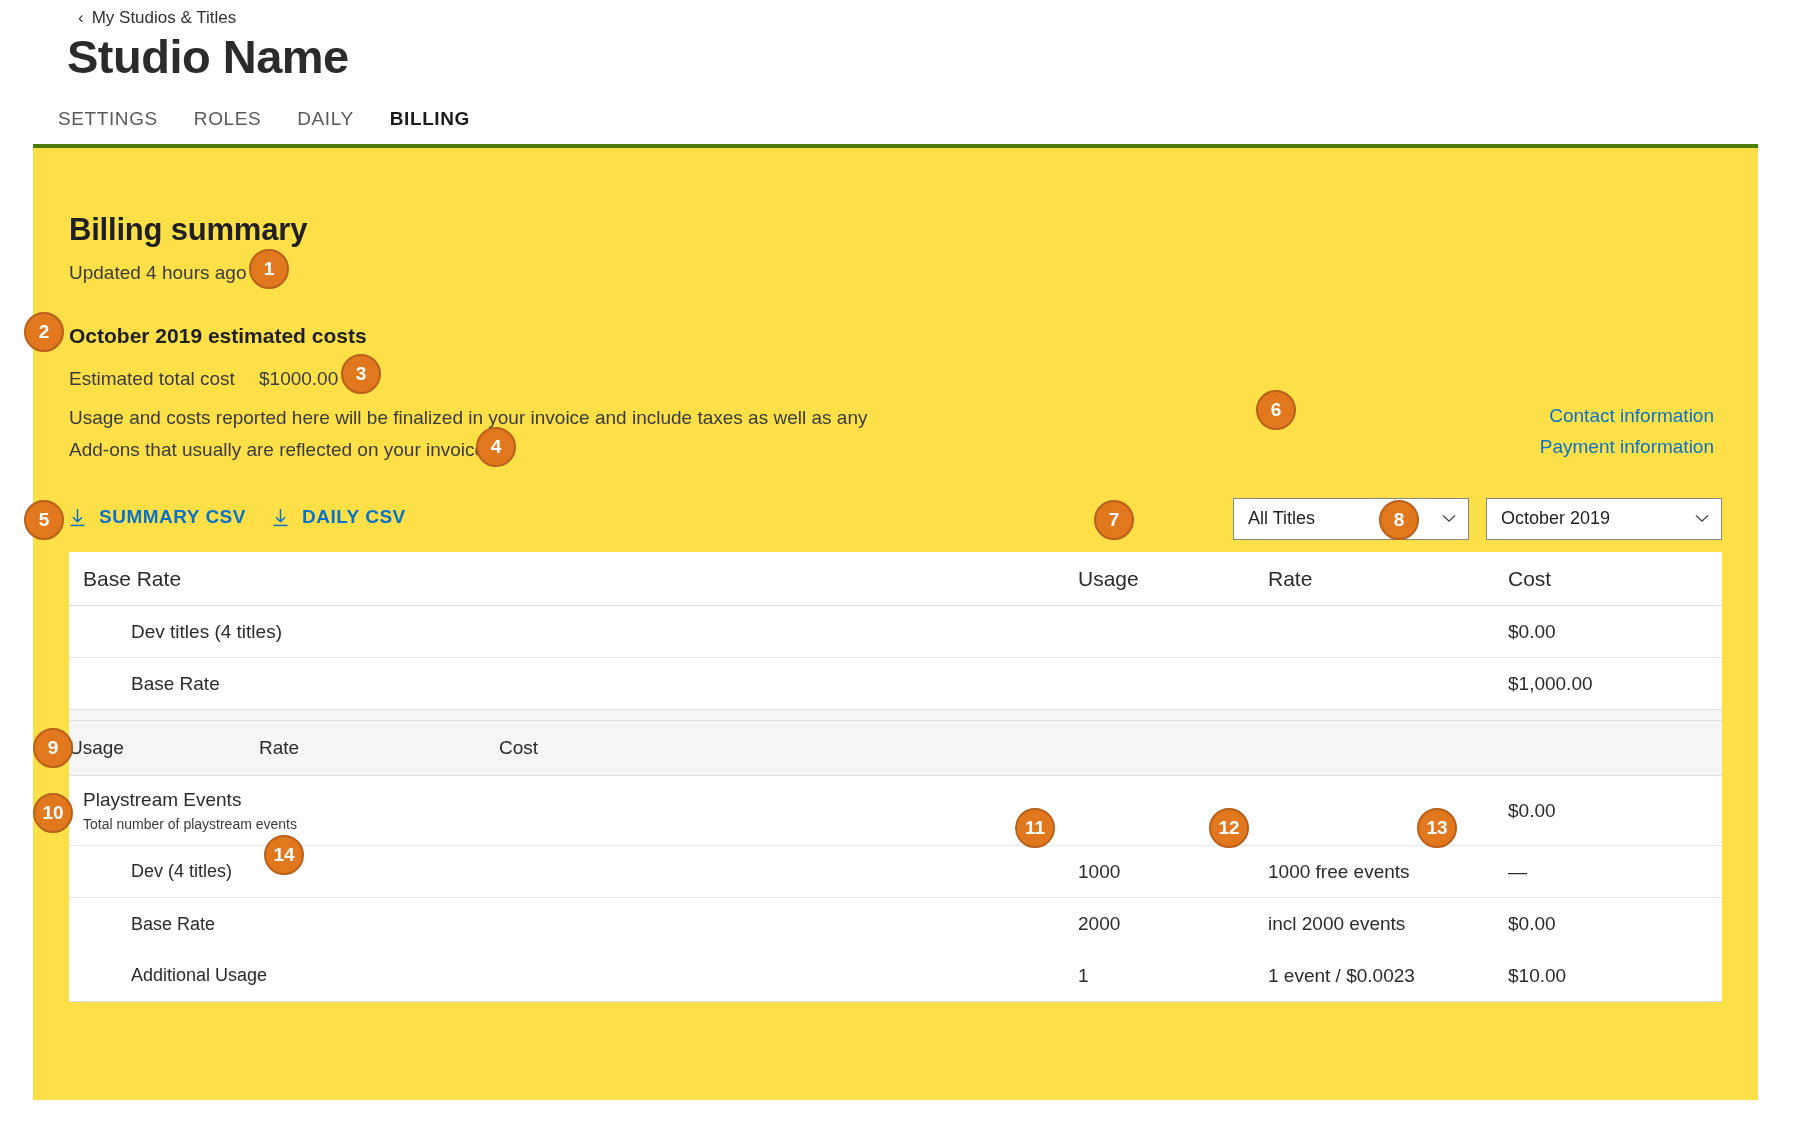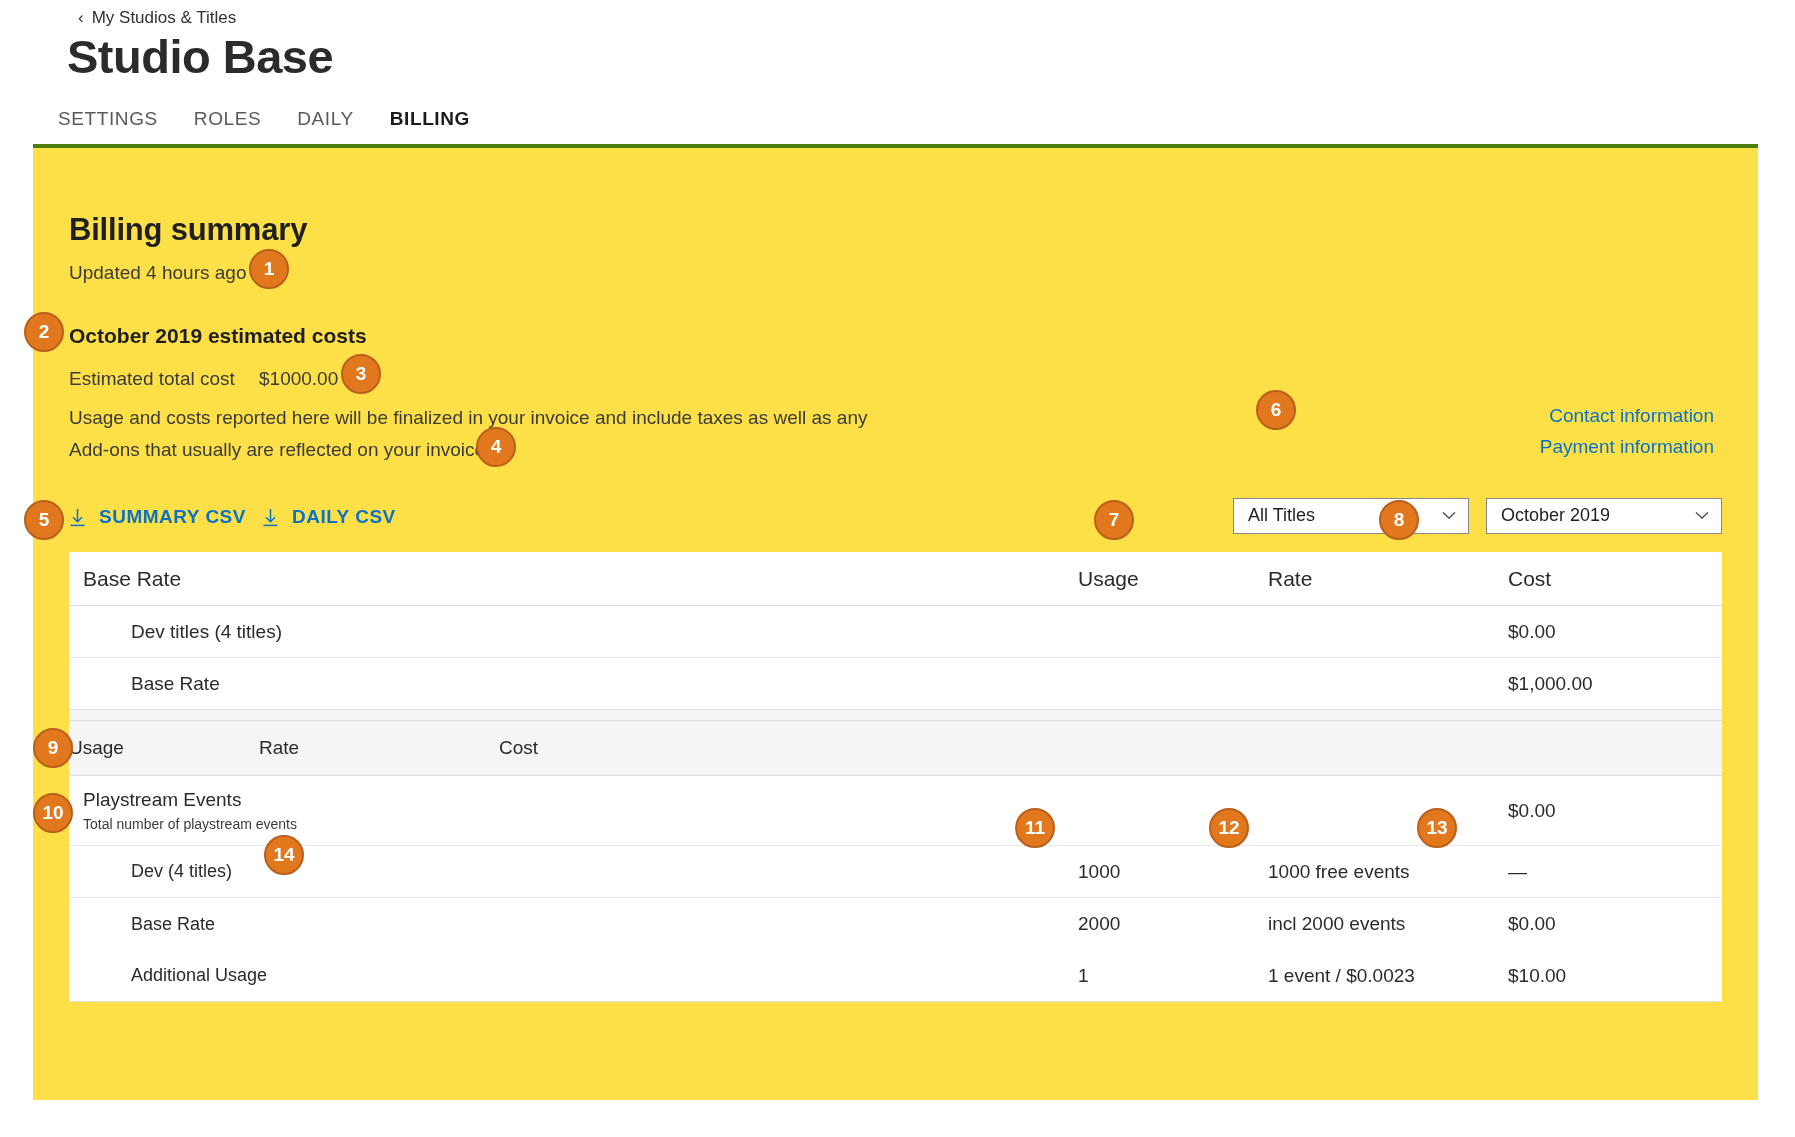--- a/index.html
+++ b/index.html
@@ -150,21 +150,21 @@
     cursor: pointer;
   }
 
   
   .csv-bar {
     position: absolute;
     left: 36px;
     top: 358px;
     display: flex;
     align-items: center;
-    gap: 16px;
+    gap: 26px;
   }
   .csv-link {
     display: flex;
     align-items: center;
     gap: 13px;
     color: #0b73c7;
     font-size: 19px;
     font-weight: 700;
     letter-spacing: 0.5px;
     cursor: pointer;
@@ -178,21 +178,21 @@
 
   .selects {
     position: absolute;
     right: 36px;
     top: 350px;
     display: flex;
     gap: 17px;
   }
   .sel {
     width: 236px;
-    height: 36px;
+    height: 42px;
     background: #ffffff;
     border: 1px solid #8a8886;
     display: flex;
     align-items: center;
     justify-content: space-between;
     padding: 0 12px 1px 14px;
     box-sizing: border-box;
     font-size: 18px;
     color: #1f1f1f;
     cursor: pointer;
@@ -288,21 +288,21 @@
 </head>
 <body>
 
 <div id="page">
 
   <div class="breadcrumb">
     <span class="chev">‹</span>
     <span>My Studios &amp; Titles</span>
   </div>
 
-  <div class="page-title">Studio Base</div>
+  <div class="page-title">Studio Name</div>
 
   <div class="tabs">
     <div class="tab">SETTINGS</div>
     <div class="tab">ROLES</div>
     <div class="tab">DAILY</div>
     <div class="tab active">BILLING</div>
   </div>
 
   <div class="panel">
 

